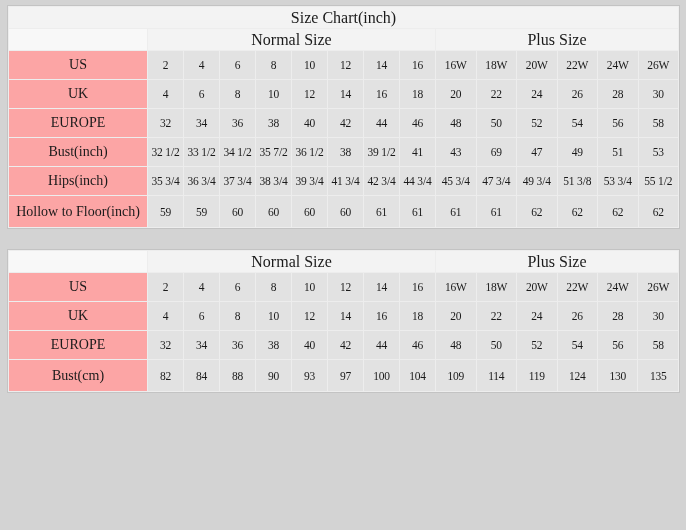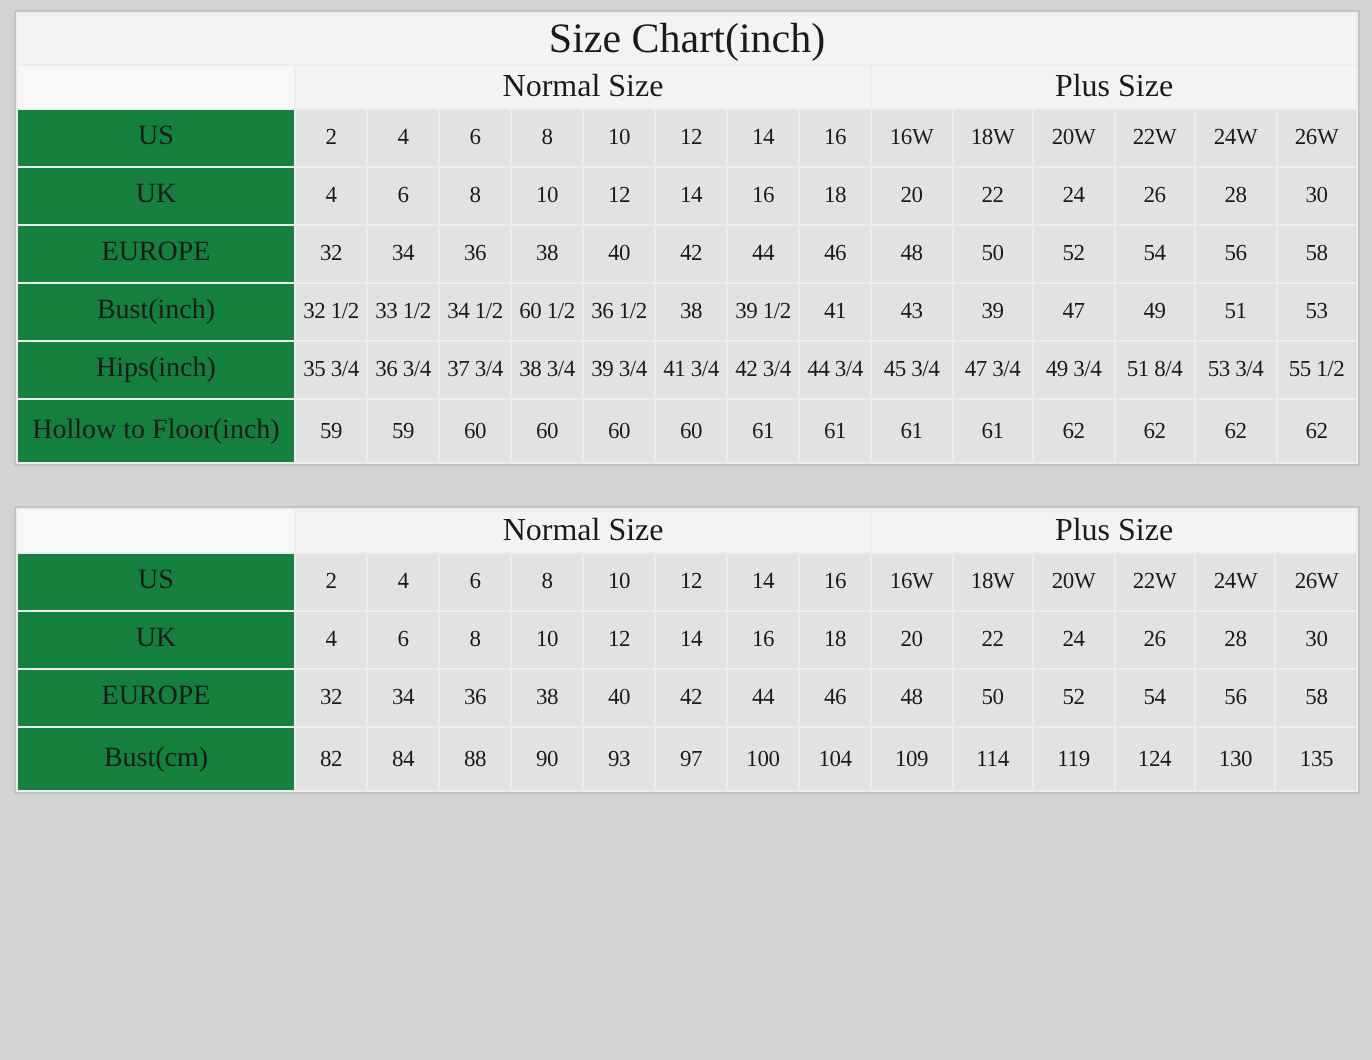--- a/index.html
+++ b/index.html
@@ -30,24 +30,24 @@
   td {
     text-align: center;
     vertical-align: middle;
     white-space: nowrap;
     padding: 0;
   }
   tr.title-row  { height: 21px; }
   tr.group-row  { height: 21px; margin-top: 36px; }
   tr.data-row   { height: 28px; }
   tr.data-row:last-child { height: 31px; }
-  .title-cell  { background: #f3f3f3; font-size: 21px; }
+  .title-cell  { background: #f3f3f3; font-size: 16px; }
   .group-cell  { background: #f3f3f3; font-size: 16px; }
   .corner-cell { background: #f8f8f8; }
-  .label-cell  { background: #15803d; font-size: 14px; }
+  .label-cell  { background: #fca5a5; font-size: 14px; }
   .data-cell   { background: #e2e2e2; font-size: 11.5px; letter-spacing: -0.2px; }
 </style>
 </head>
 <body>
 
 <div class="page">
   <table class="size-table">
       <colgroup>
         <col class="col-label">
         <col class="col-normal">
@@ -123,46 +123,46 @@
           <td class="data-cell">52</td>
           <td class="data-cell">54</td>
           <td class="data-cell">56</td>
           <td class="data-cell">58</td>
         </tr>
         <tr class="data-row">
           <td class="label-cell">Bust(inch)</td>
           <td class="data-cell">32 1/2</td>
           <td class="data-cell">33 1/2</td>
           <td class="data-cell">34 1/2</td>
-          <td class="data-cell">60 1/2</td>
+          <td class="data-cell">35 7/2</td>
           <td class="data-cell">36 1/2</td>
           <td class="data-cell">38</td>
           <td class="data-cell">39 1/2</td>
           <td class="data-cell">41</td>
           <td class="data-cell">43</td>
-          <td class="data-cell">39</td>
+          <td class="data-cell">69</td>
           <td class="data-cell">47</td>
           <td class="data-cell">49</td>
           <td class="data-cell">51</td>
           <td class="data-cell">53</td>
         </tr>
         <tr class="data-row">
           <td class="label-cell">Hips(inch)</td>
           <td class="data-cell">35 3/4</td>
           <td class="data-cell">36 3/4</td>
           <td class="data-cell">37 3/4</td>
           <td class="data-cell">38 3/4</td>
           <td class="data-cell">39 3/4</td>
           <td class="data-cell">41 3/4</td>
           <td class="data-cell">42 3/4</td>
           <td class="data-cell">44 3/4</td>
           <td class="data-cell">45 3/4</td>
           <td class="data-cell">47 3/4</td>
           <td class="data-cell">49 3/4</td>
-          <td class="data-cell">51 8/4</td>
+          <td class="data-cell">51 3/8</td>
           <td class="data-cell">53 3/4</td>
           <td class="data-cell">55 1/2</td>
         </tr>
         <tr class="data-row">
           <td class="label-cell">Hollow to Floor(inch)</td>
           <td class="data-cell">59</td>
           <td class="data-cell">59</td>
           <td class="data-cell">60</td>
           <td class="data-cell">60</td>
           <td class="data-cell">60</td>

